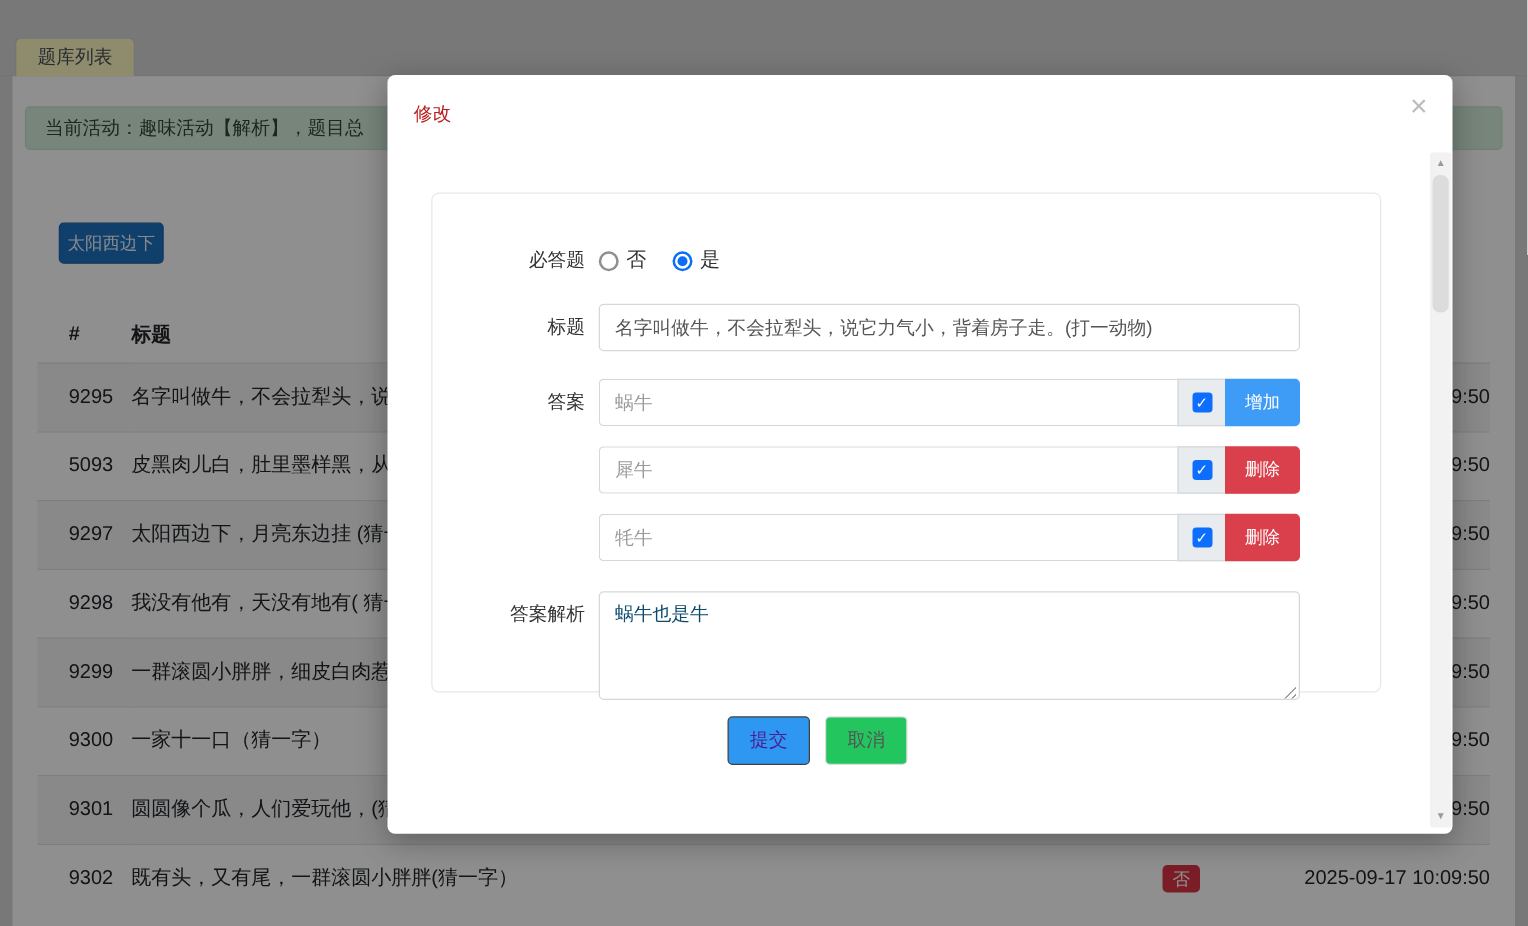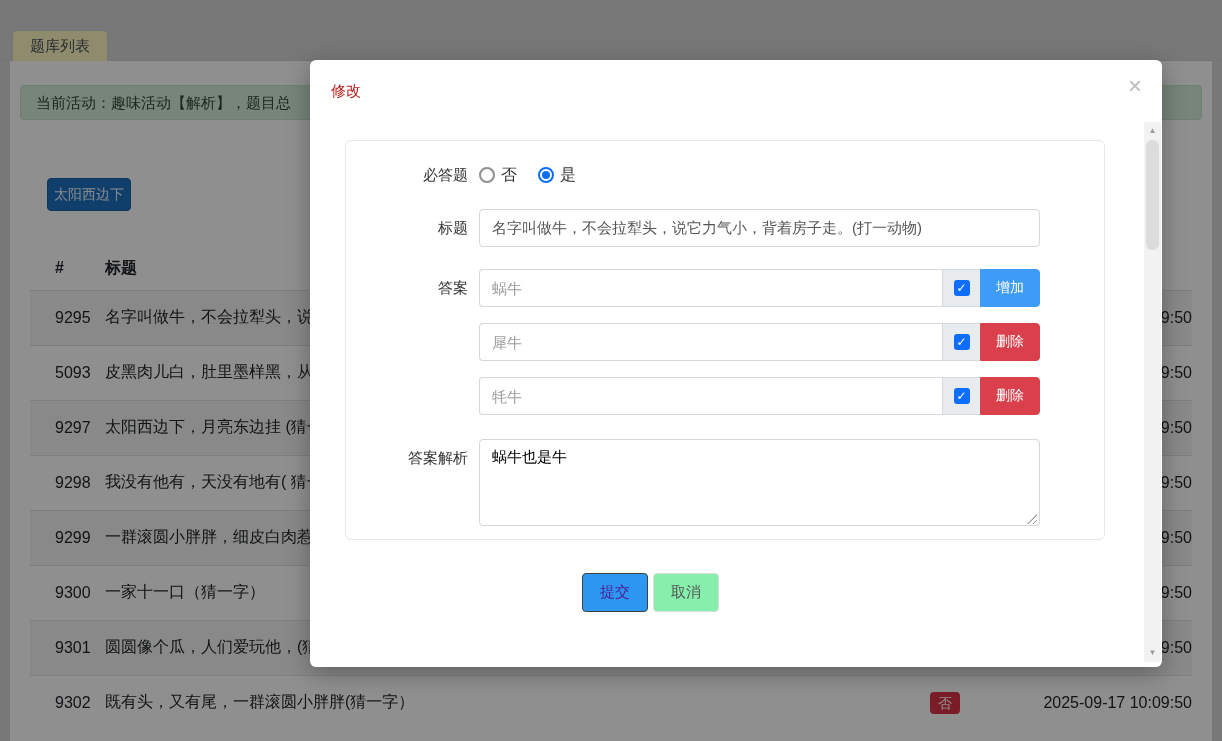--- a/index.html
+++ b/index.html
@@ -72,22 +72,22 @@
     background: #f2f2f2; border-radius: 2px;
   }
   .sb-arrow { position: absolute; left: 0; width: 17px; height: 14px; text-align: center;
     font-size: 8px; color: #9a9a9a; line-height: 14px; cursor: pointer; }
   .sb-arrow.up { top: 2px; }
   .sb-arrow.down { bottom: 2px; }
   .sb-thumb { position: absolute; left: 2px; top: 18px; width: 13px; height: 110px;
     background: #dcdcdc; border-radius: 6px; cursor: pointer; }
 
   .form-card {
-    position: absolute; left: 35px; top: 80px; width: 760px; height: 400px;
-    border: 1px solid #e8e8e8; border-radius: 6px; padding-top: 22px;
+    position: absolute; left: 35px; top: 94px; width: 760px; height: 400px;
+    border: 1px solid #e8e8e8; border-radius: 6px; padding-top: 42px;
   }
   .frow { display: flex; margin-bottom: 22px; }
   .flabel {
     width: 122px; text-align: right; font-size: 15px; color: #333;
     flex: none; line-height: 38px;
   }
   .fcontrol { margin-left: 11px; width: 561px; }
 
   
   .radio-row { line-height: 24px; display: flex; align-items: center; height: 38px; }
@@ -135,38 +135,38 @@
     width: 60px; flex: none; border-radius: 0 4px 4px 0; border: 1px solid transparent;
     font-size: 14px; color: #fff; cursor: pointer; font-family: inherit;
   }
   .gbtn.add { background: #3e9cf7; border-color: #3e9cf7; }
   .gbtn.delete { background: #d9404b; border-color: #d9404b; }
 
   
   .ta-wrap { position: relative; width: 561px; }
   .ftextarea {
     width: 561px; height: 87px; border: 1px solid #d4d7dc; border-radius: 4px;
-    padding: 8px 12px; font-size: 15px; color: #000000; font-family: inherit;
+    padding: 8px 12px; font-size: 15px; color: #0c4a6e; font-family: inherit;
     resize: none; outline: none; background: #fff;
   }
   .resize-handle {
     position: absolute; right: 3px; bottom: 6px; width: 10px; height: 10px;
     background: repeating-linear-gradient(135deg, transparent 0 3px, #9a9a9a 3px 4px);
     clip-path: polygon(100% 0, 100% 100%, 0 100%);
     cursor: nwse-resize;
   }
 
   
   .modal-footer { position: absolute; left: 272px; top: 513px; display: flex; }
   .btn {
     height: 39px; padding: 0 17px; border-radius: 4px; font-size: 15px; cursor: pointer;
     font-family: inherit;
   }
   .btn.submit { background: #2e97f2; border: 1px solid #404040; color: #4c1d95; }
-  .btn.cancel { background: #86efac; border: 1px solid #dcdcdc; color: #555; margin-left: 5px; }
+  .btn.cancel { background: #22c55e; border: 1px solid #dcdcdc; color: #555; margin-left: 12px; }
 </style>
 </head>
 <body>
 
 <div class="tabbar">
   <div class="nav-line"></div>
   <div class="tab">题库列表</div>
 </div>
 
 <div class="content">

